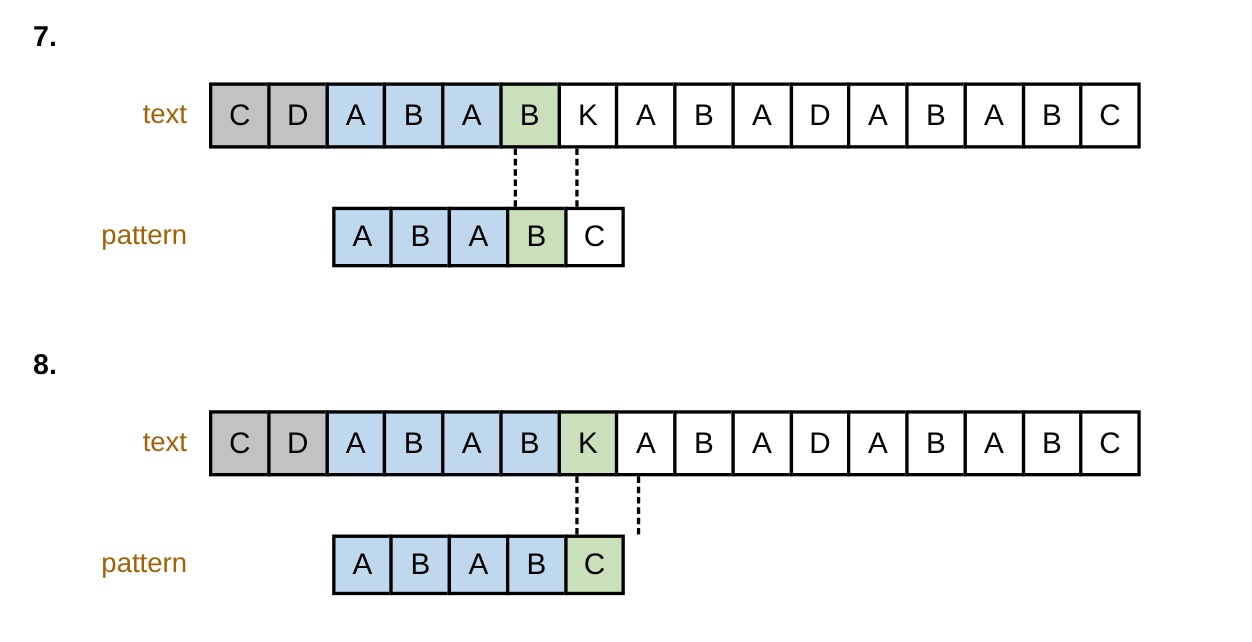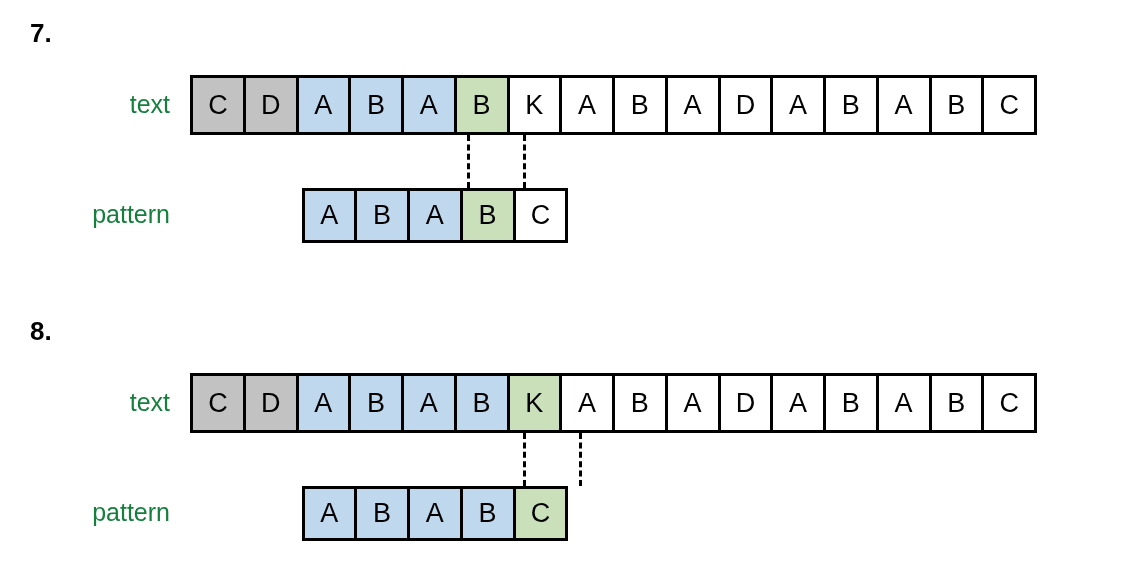--- a/index.html
+++ b/index.html
@@ -1,20 +1,20 @@
 <!DOCTYPE html>
 <html><head>
 <meta charset="utf-8">
 <style>
   html,body{margin:0;padding:0;}
   body{width:1138px;height:584px;background:#ffffff;
        font-family:"Liberation Sans",sans-serif;position:relative;overflow:hidden;}
   .panel{position:absolute;left:0;top:0;width:1138px;}
   .step-num{position:absolute;font-size:26px;font-weight:bold;color:#000;}
-  .row-label{position:absolute;font-size:25px;color:#15803d;text-align:right;width:150px;}
+  .row-label{position:absolute;font-size:25px;color:#a16207;text-align:right;width:150px;}
   .cellrow{position:absolute;display:flex;}
   .cell{box-sizing:border-box;border:3px solid #000;margin-right:-3px;
         display:flex;align-items:center;justify-content:center;
         font-size:27px;color:#000;background:#ffffff;}
   .cell.grey{background:#c2c2c2;}
   .cell.blue{background:#bfd8ee;}
   .cell.green{background:#c9e0bb;}
   .cell.white{background:#ffffff;}
   .dash{position:absolute;border-left:3px dashed #000;}
 </style>

